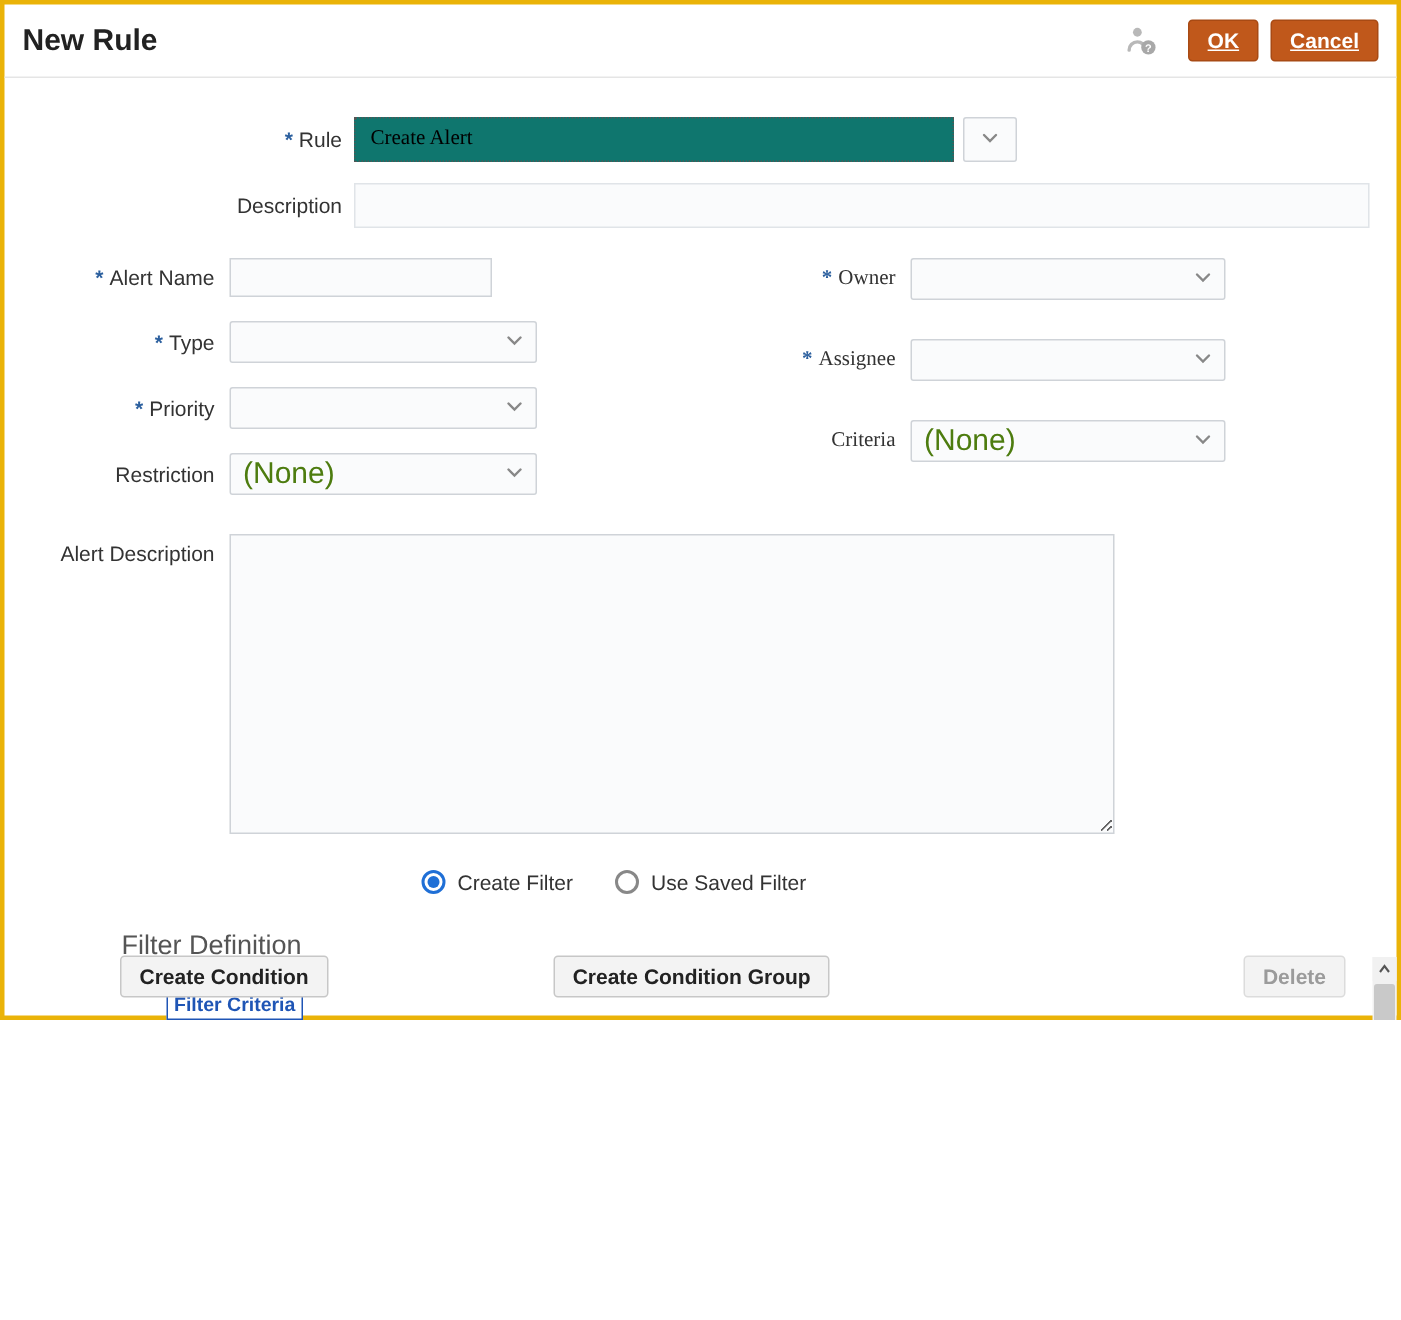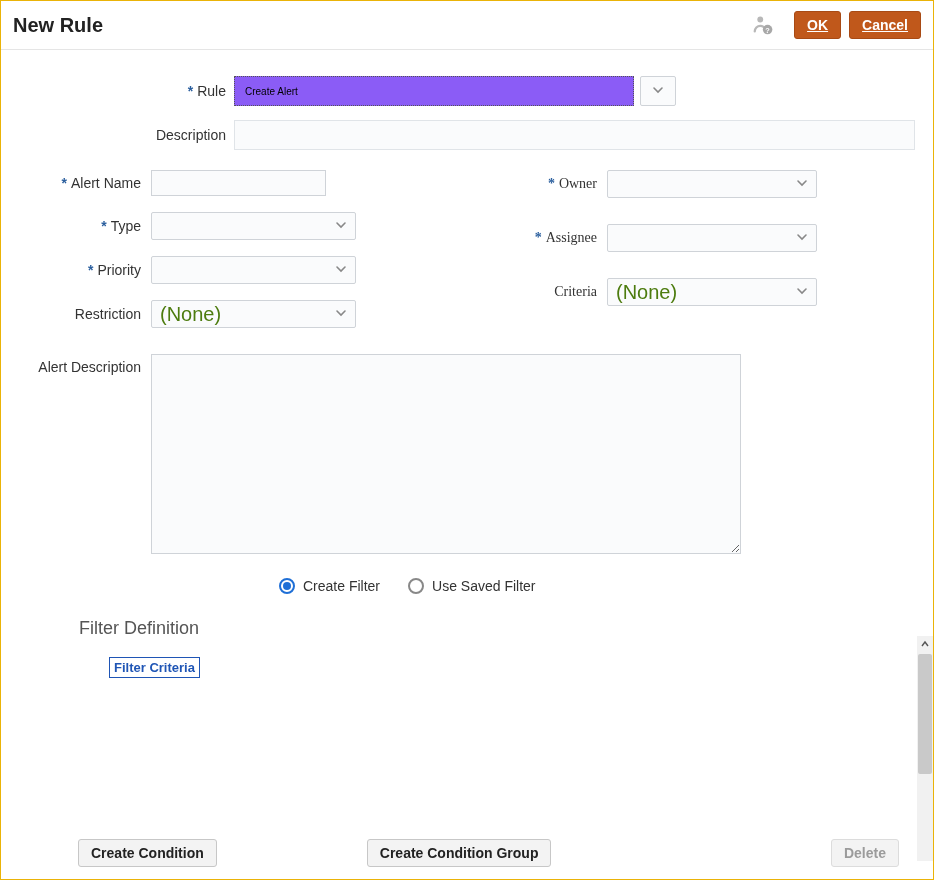--- a/index.html
+++ b/index.html
@@ -5,22 +5,22 @@
   * { box-sizing: border-box; }
   html, body {
     margin: 0; padding: 0;
     font-family: Arial, Helvetica, sans-serif;
     font-size: 13px;
     color: #333;
     background: #fff;
   }
   .window {
     width: 934px;
-    height: 880px;
-    border: 1px solid #eab308;
+    height: 680px;
+    border: 3px solid #eab308;
     position: relative;
     background: #fff;
   }
   .header {
     display: flex;
     align-items: center;
     padding: 10px 12px 10px 12px;
     border-bottom: 1px solid #e5e5e5;
   }
   .header-title {
@@ -94,24 +94,25 @@
     height: 26px;
     border: 1px solid #cfd3d8;
     background: #fafbfc;
     padding: 0 8px;
     outline: none;
   }
   .rule-input {
     height: 30px;
     width: 400px;
     border: 1px dotted #555;
-    background: #8b5cf6;
+    background: #0f766e;
     padding: 0 10px;
-    font-size: 10px;
+    font-size: 14px;
     outline: none;
+    font-family: Liberation Serif, serif;
   }
   .dropdown-btn {
     width: 36px;
     height: 30px;
     border: 1px solid #cfd3d8;
     background: #fafbfc;
     display: inline-flex;
     align-items: center;
     justify-content: center;
     margin-left: 6px;

